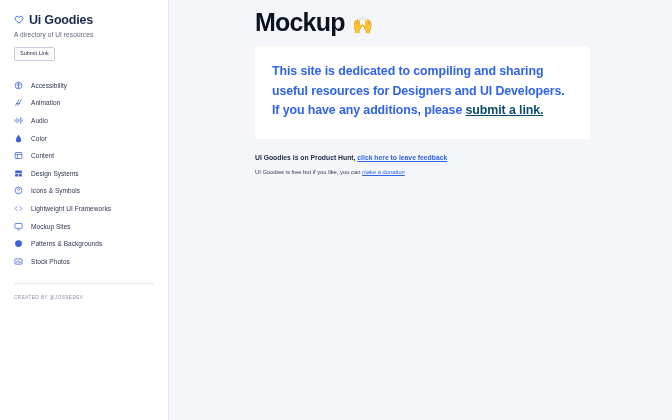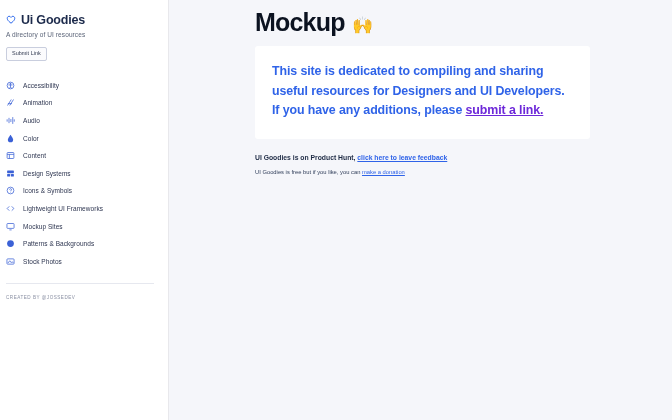--- a/index.html
+++ b/index.html
@@ -13,21 +13,21 @@
     display: flex;
     width: 672px; height: 420px;
   }
 
   
   .sidebar {
     width: 169px;
     height: 420px;
     background: #ffffff;
     border-right: 1px solid #e8e8ec;
-    padding: 13px 14px 0 6px;
+    padding: 13px 14px 0 14px;
     position: relative;
     flex: 0 0 169px;
   }
   .brand-row {
     display: flex;
     align-items: center;
     gap: 5px;
   }
   .heart-icon {
     color: #2563eb;
@@ -128,21 +128,21 @@
     width: 335px;
   }
   .card p {
     color: #2f63e8;
     font-weight: bold;
     font-size: 12.4px;
     line-height: 1.58;
     letter-spacing: -0.1px;
   }
   .card a {
-    color: #6d28d9;
+    color: #0c4a6e;
   }
   .note {
     margin-top: 15px;
     font-size: 6.8px;
     font-weight: bold;
     color: #1d2a44;
   }
   .note a { color: #2f63e8; text-decoration: underline; }
   .note2 {
     margin-top: 8px;

